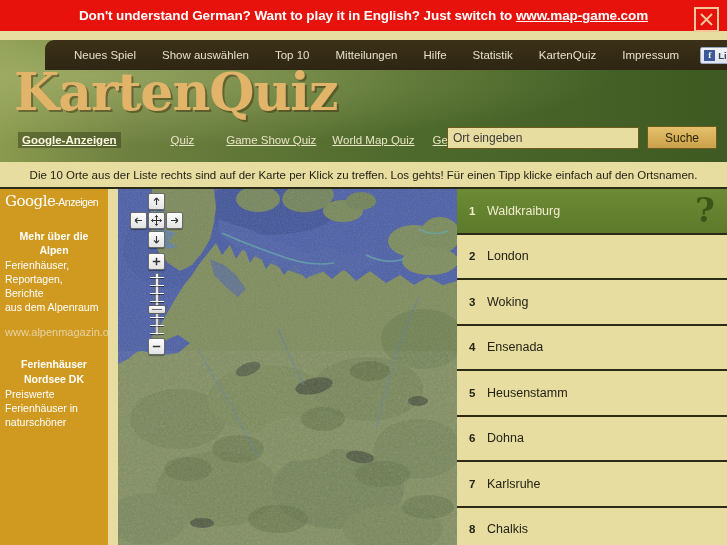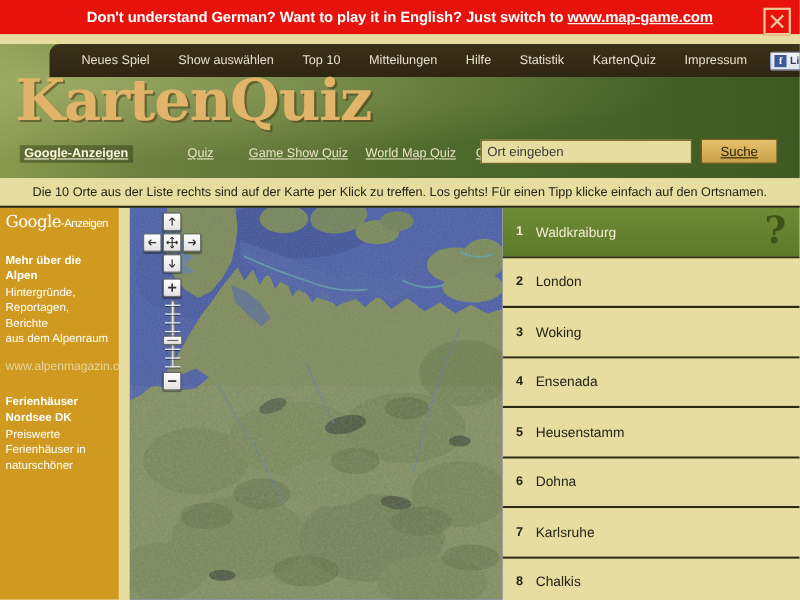--- a/index.html
+++ b/index.html
@@ -124,42 +124,41 @@
     margin-right: 50px;
     background: rgba(45,55,20,0.45);
     padding: 2px 4px;
   }
   .adnav .sp1 { margin-right: 32px; }
   .adnav .sp2 { margin-right: 16px; }
   .adnav .sp3 { margin-right: 18px; }
 
   
   .search-wrap {
-    position: absolute; right: 20px; top: 86px;
+    position: absolute; right: 10px; top: 86px;
     display: flex; align-items: center; gap: 8px;
   }
   .search-input {
     width: 192px; height: 22px;
     background: #e8dda0;
     border: 1px solid #6d5b1e;
     font-size: 12px;
     color: #2a2a2a;
     padding: 0 5px;
     font-family: "Liberation Sans", sans-serif;
     outline: none;
   }
   .search-input::placeholder { color: #3b3b3b; opacity: 1; }
   .search-btn {
     width: 70px; height: 23px;
     background: linear-gradient(180deg,#e5c06a 0%,#caa14a 100%);
     border: 1px solid #6d5b1e;
     font-size: 12px; color: #2a2408;
     cursor: pointer;
     font-family: "Liberation Sans", sans-serif;
-    text-decoration: underline;
   }
 
   
   .instruction {
     position: absolute; left: 0; top: 162px;
     width: 727px; height: 27px;
     background: #e8dda0;
     display: flex; align-items: center; justify-content: center;
     border-bottom: 2px solid #2b2b16;
   }
@@ -189,20 +188,21 @@
     color: #ffffff;
     line-height: 17px;
     letter-spacing: -0.5px;
   }
   .g-logo .anz { font-family: "Liberation Sans", sans-serif; font-size: 10.5px; }
   .ad-block { margin-top: 18px; }
   .ad-title {
     font-size: 10.5px; font-weight: bold; color: #ffffff;
     line-height: 14px; margin-bottom: 1px;
     cursor: pointer;
+    text-align: center;
   }
   .ad-title.u { }
   .ad-line { font-size: 10.5px; color: #ffffff; line-height: 14px; }
   .ad-url { font-size: 11px; color: #e7d2a0; line-height: 14px; margin-top: 11px; cursor: pointer; }
 
   
   .map {
     position: absolute; left: 118px; top: 0;
     width: 339px; height: 356px;
     overflow: hidden;
@@ -353,21 +353,21 @@
 
 <div class="content">
 
   <div class="adsidebar">
     <div class="g-logo">
       <span>Google</span><span class="anz">-Anzeigen</span>
     </div>
 
     <div class="ad-block">
       <div class="ad-title">Mehr über die Alpen</div>
-      <div class="ad-line">Hintergründe,</div>
+      <div class="ad-line">Ferienhäuser,</div>
       <div class="ad-line">Reportagen, Berichte</div>
       <div class="ad-line">aus dem Alpenraum</div>
       <div class="ad-url">www.alpenmagazin.org</div>
     </div>
 
 
     <div class="ad-block">
       <div class="ad-title">Ferienhäuser</div>
       <div class="ad-title u">Nordsee DK</div>
       <div class="ad-line">Preiswerte</div>

